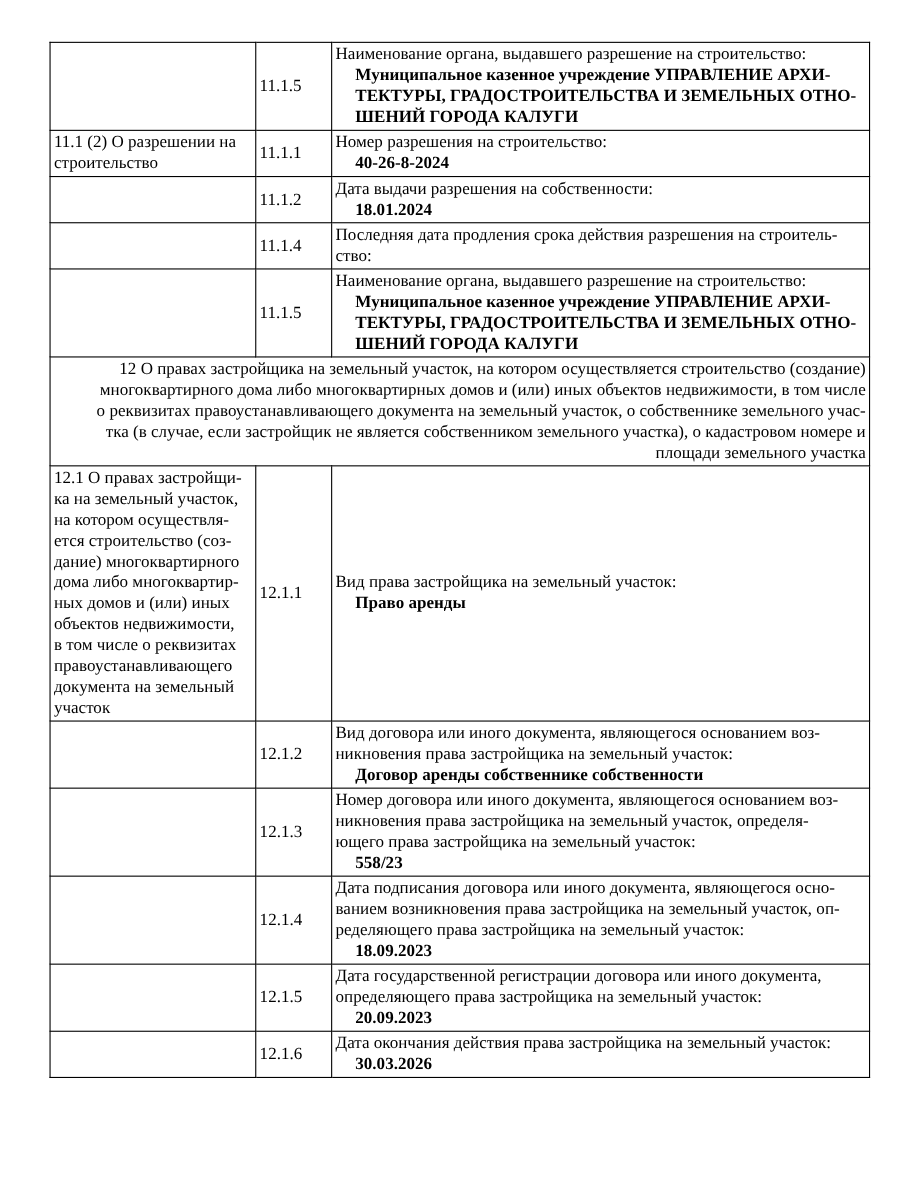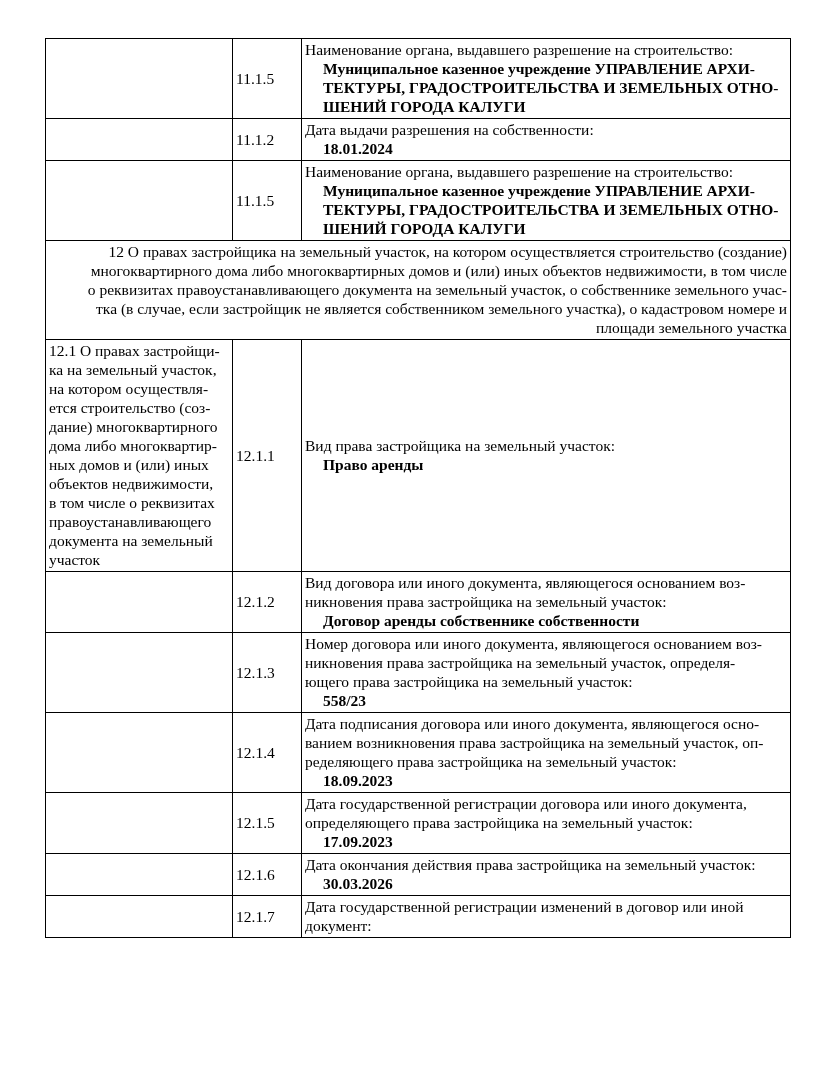--- a/index.html
+++ b/index.html
@@ -86,26 +86,48 @@
         <td class="c2"><span>11.1.5</span></td>
         <td class="c3">
           <span class="label">Наименование органа, выдавшего разрешение на строительство:</span>
           <span class="value">Муниципальное казенное учреждение УПРАВЛЕНИЕ АРХИ-
 ТЕКТУРЫ, ГРАДОСТРОИТЕЛЬСТВА И ЗЕМЕЛЬНЫХ ОТНО-
 ШЕНИЙ ГОРОДА КАЛУГИ</span>
         </td>
       </tr>
       <tr>
         <td class="c1">
+            <span class="sec">11.1 (2) О разрешении на
+строительство</span>
+          </td>
+        <td class="c2"><span>11.1.1</span></td>
+        <td class="c3">
+          <span class="label">Номер разрешения на строительство:</span>
+          <span class="value">40-26-8-2024</span>
+        </td>
+      </tr>
+      <tr>
+        <td class="c1">
             <span class="sec"></span>
           </td>
         <td class="c2"><span>11.1.2</span></td>
         <td class="c3">
           <span class="label">Дата выдачи разрешения на собственности:</span>
           <span class="value">18.01.2024</span>
+        </td>
+      </tr>
+      <tr>
+        <td class="c1">
+            <span class="sec"></span>
+          </td>
+        <td class="c2"><span>11.1.4</span></td>
+        <td class="c3">
+          <span class="label">Последняя дата продления срока действия разрешения на строитель-
+ство:</span>
+          <span class="value"></span>
         </td>
       </tr>
       <tr>
         <td class="c1">
             <span class="sec"></span>
           </td>
         <td class="c2"><span>11.1.5</span></td>
         <td class="c3">
           <span class="label">Наименование органа, выдавшего разрешение на строительство:</span>
           <span class="value">Муниципальное казенное учреждение УПРАВЛЕНИЕ АРХИ-
@@ -179,39 +201,28 @@
         </td>
       </tr>
       <tr>
         <td class="c1">
             <span class="sec"></span>
           </td>
         <td class="c2"><span>12.1.5</span></td>
         <td class="c3">
           <span class="label">Дата государственной регистрации договора или иного документа,
 определяющего права застройщика на земельный участок:</span>
-          <span class="value">17.09.2023</span>
+          <span class="value">20.09.2023</span>
         </td>
       </tr>
       <tr>
         <td class="c1">
             <span class="sec"></span>
           </td>
         <td class="c2"><span>12.1.6</span></td>
         <td class="c3">
           <span class="label">Дата окончания действия права застройщика на земельный участок:</span>
           <span class="value">30.03.2026</span>
-        </td>
-      </tr>
-      <tr>
-        <td class="c1">
-            <span class="sec"></span>
-          </td>
-        <td class="c2"><span>12.1.7</span></td>
-        <td class="c3">
-          <span class="label">Дата государственной регистрации изменений в договор или иной
-документ:</span>
-          <span class="value"></span>
         </td>
       </tr>
     </tbody>
   </table>
 </div>
 
 </body></html>

